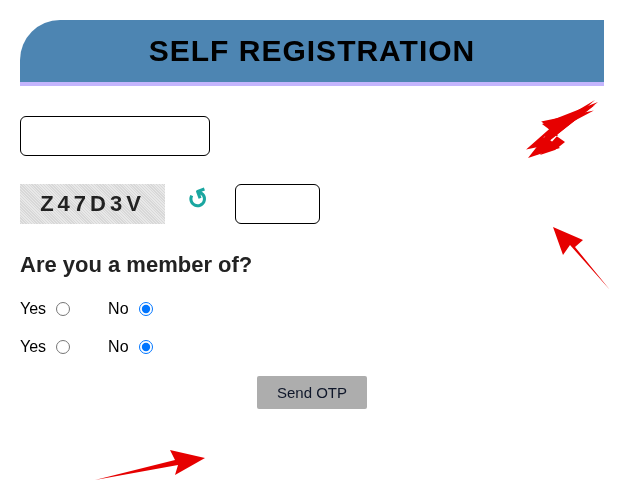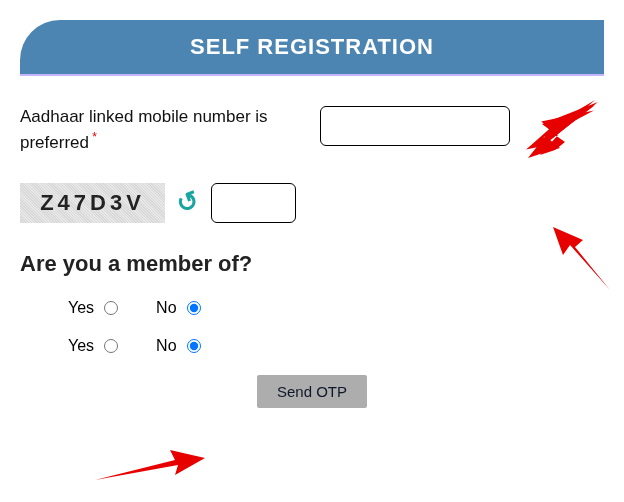--- a/index.html
+++ b/index.html
@@ -7,47 +7,46 @@
     font-family: 'Segoe UI', Arial, sans-serif;
     width: 624px;
     height: 502px;
     background: #ffffff;
     padding: 20px 20px;
     position: relative;
     overflow: hidden;
   }
   .header-banner {
     background: #4d85b2;
-    color: #ffffff;
+    color: #000000;
     font-weight: bold;
-    font-size: 22px;
+    font-size: 30px;
     text-align: center;
     padding: 14px 0;
     border-radius: 40px 0 0 0;
-    border-bottom: 2px solid #c4b5fd;
+    border-bottom: 4px solid #c4b5fd;
     letter-spacing: 1px;
     margin-bottom: 30px;
   }
   .form-row {
     display: flex;
     align-items: flex-start;
     margin-bottom: 28px;
     font-size: 17px;
     color: #111;
   }
   .label-col {
     width: 300px;
     line-height: 1.35;
   }
   .req { color: #d00; font-size: 12px; vertical-align: super; }
   .input-col {
     flex: 1;
     display: flex;
-    align-items: center;
-    gap: 12px;
+    gap: 24px;
   }
   input[type="text"] {
     border: 1.5px solid #000;
     border-radius: 6px;
     height: 40px;
     padding: 4px 8px;
     font-size: 16px;
   }
   .mobile-input { width: 190px; }
   .captcha-input { width: 85px; height: 34px; }
@@ -87,21 +86,21 @@
     margin-bottom: 20px;
     font-size: 16px;
   }
   .member-label { width: 430px; }
   .radio-group {
     display: flex;
     align-items: center;
     gap: 6px;
     font-size: 16px;
   }
-  .radio-group span { margin-right: 4px; margin-left: 48px; }
+  .radio-group span { margin-right: 4px; }
   .radio-group .no-label { margin-left: 32px; }
   input[type="radio"] { width: 14px; height: 14px; }
   .submit-row {
     text-align: center;
     margin-top: 18px;
   }
   .send-otp-btn {
     background: #adadad;
     color: #0f172a;
     border: none;
@@ -117,23 +116,20 @@
   .arrow svg { display: block; }
 </style>
 </head>
 <body>
 
 <div class="header-banner">
   <span>SELF REGISTRATION</span>
 </div>
 
 <div class="form-row">
-  <div class="label-col">
-    <span>Aadhaar linked mobile number is preferred</span><span class="req"> *</span>
-  </div>
   <div class="input-col">
     <input type="text" class="mobile-input" value="" style="">
   </div>
 </div>
 
 <div class="form-row captcha-row">
   <div class="input-col">
     <div class="captcha-img">
       <span>Z47D3V</span>
     </div>

